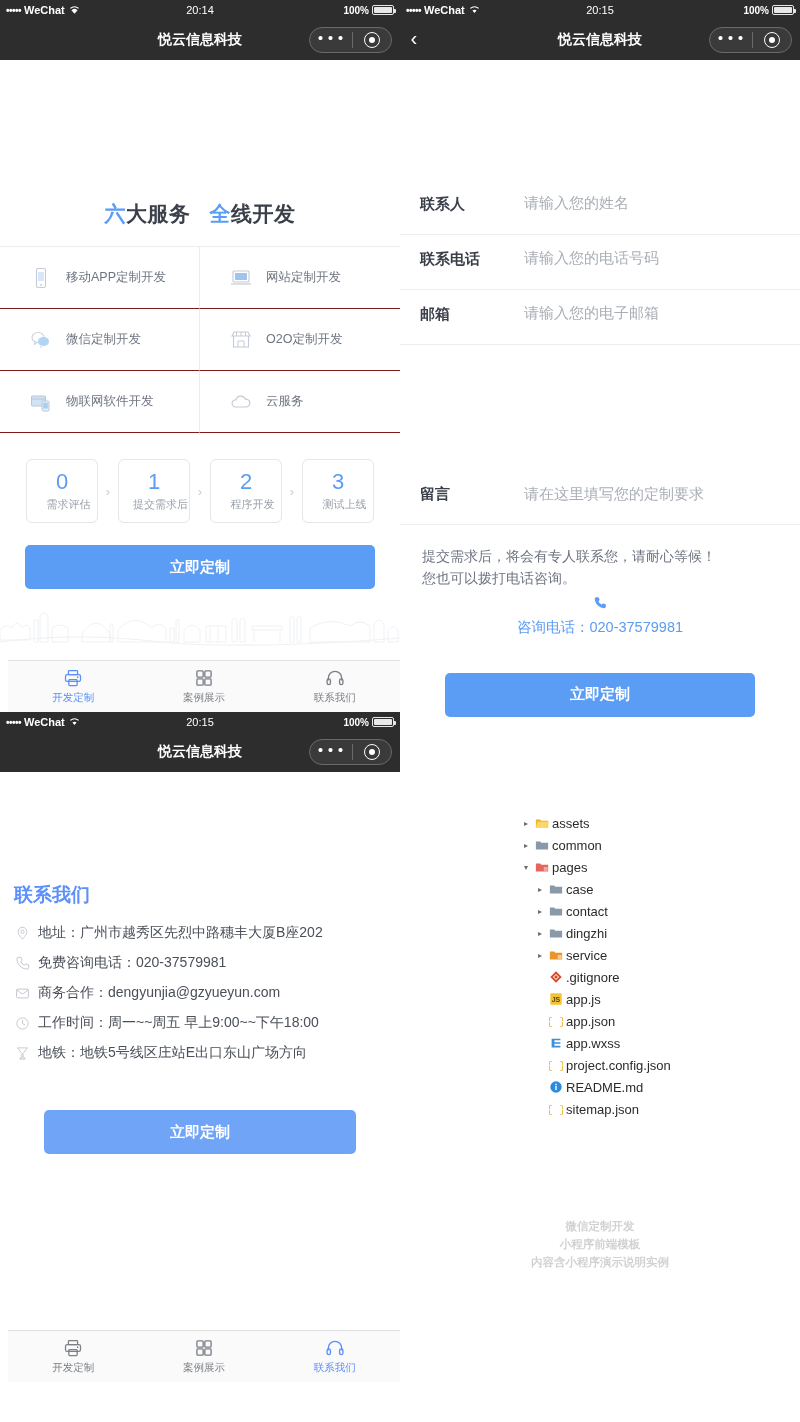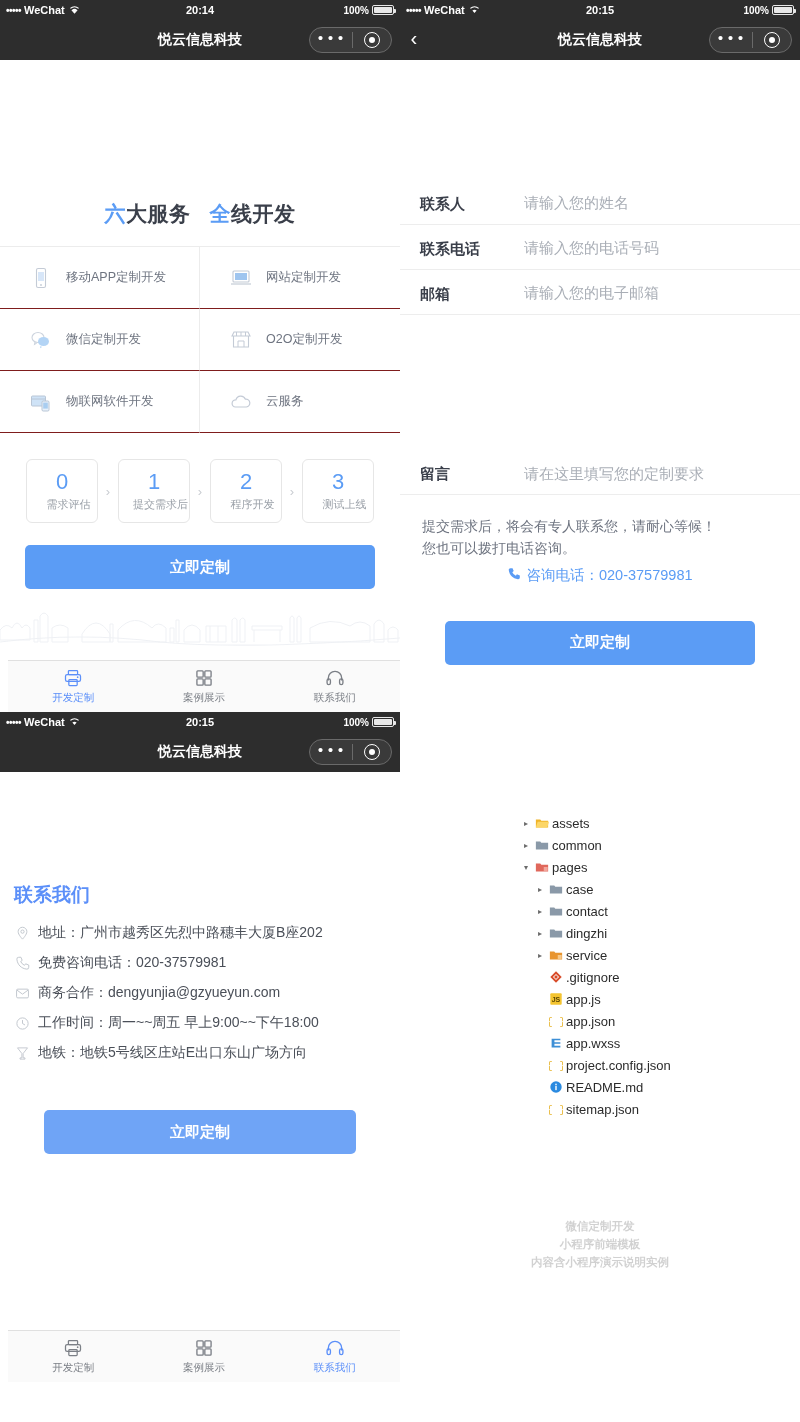--- a/index.html
+++ b/index.html
@@ -17,21 +17,21 @@
   
   .statusbar {
     height: 20px; background: #2d2d2d; color: #fff;
     display: flex; align-items: center; font-size: 11px; font-weight: bold;
     padding: 0 6px; position: relative;
   }
   .sb-left { display:flex; align-items:center; gap:3px; }
   .sb-dots { letter-spacing: -0.5px; font-size: 10px; }
   .sb-carrier { font-size: 11px; }
   .sb-wifi { font-size: 10px; margin-left: 1px; }
-  .sb-time { position:absolute; left:0; right:0; text-align:center; font-size:11px; font-weight:bold; pointer-events:none;}
+  .sb-time { position:absolute; left:0; right:0; text-align:center; font-size:11px; font-weight:normal; pointer-events:none;}
   .sb-right { margin-left:auto; display:flex; align-items:center; gap:3px; z-index:2;}
   .sb-batt-txt { font-size: 10px; }
   .batt {
     width: 22px; height: 10px; border: 1px solid #e8e8e8; border-radius: 2px;
     position: relative; display:inline-block;
   }
   .batt::after{content:"";position:absolute;right:-3px;top:3px;width:2px;height:4px;background:#e8e8e8;border-radius:0 1px 1px 0;}
   .batt i{position:absolute;left:1px;top:1px;bottom:1px;width:18px;background:#e8e8e8;display:block;border-radius:1px;}
 
   
@@ -102,27 +102,27 @@
   .tabitem { flex:1; display:flex; flex-direction:column; align-items:center; justify-content:center; gap:3px;}
   .tab-ico { height:20px; display:flex; align-items:center; }
   .tab-lbl { font-size: 10.5px; color:#7b7f86; }
   .tabitem.active .tab-lbl { color:#5b8ff9; }
 
   
   #panel2 { left:400px; top:0; height: 800px; }
   .p2-body { background:#fff; padding-top: 120px; }
   .frow {
     display:flex; align-items:flex-start; border-bottom:1px solid #ededed;
-    padding: 14px 0 10px 20px; margin: 0 0 0 0;
+    padding: 14px 0 20px 20px; margin: 0 0 0 0;
   }
   .frow-label { width: 104px; font-size:15px; color:#3a3f4a; font-weight:bold; flex:none; padding-top:1px;}
   .frow-input { font-size:15px; color:#a9aeb6; flex:1; }
   .frow.tall { min-height: 180px; align-items:flex-end;font-family:Liberation Mono, monospace;}
   .p2-note { padding: 20px 22px 0; font-size:14px; color:#6e7480; line-height:1.6;}
-  .p2-phone { text-align:center; margin-top:6px; font-size:14.5px; color:#5b9cf5; display:flex; align-items:center; justify-content:center; gap:5px;}
+  .p2-phone { text-align:center; margin-top:6px; font-size:14.5px; color:#5b9cf5; display:flex; align-items:center; justify-content:center; gap:5px;flex-direction:column;}
   .cta2 { display:block; margin: 36px auto 0; width: 310px; height: 44px;
     background:#5b9cf5; border:none; border-radius:5px; color:#fff; font-size:15px; font-weight:bold;
     font-family:"Liberation Sans",sans-serif; cursor:pointer; }
 
   
   #panel3 { left:0; top:712px; height: 710px; }
   .p3-body { background:#fff; height: 610px; position:relative; padding-top: 110px; }
   .p3-title { font-size:19px; font-weight:bold; color:#5b8ff9; padding-left:14px; }
   .p3-list { margin-top:10px; }
   .p3-item { display:flex; align-items:center; gap:7px; padding: 6px 0 6px 14px; font-size:14px; color:#4a4f58;}

